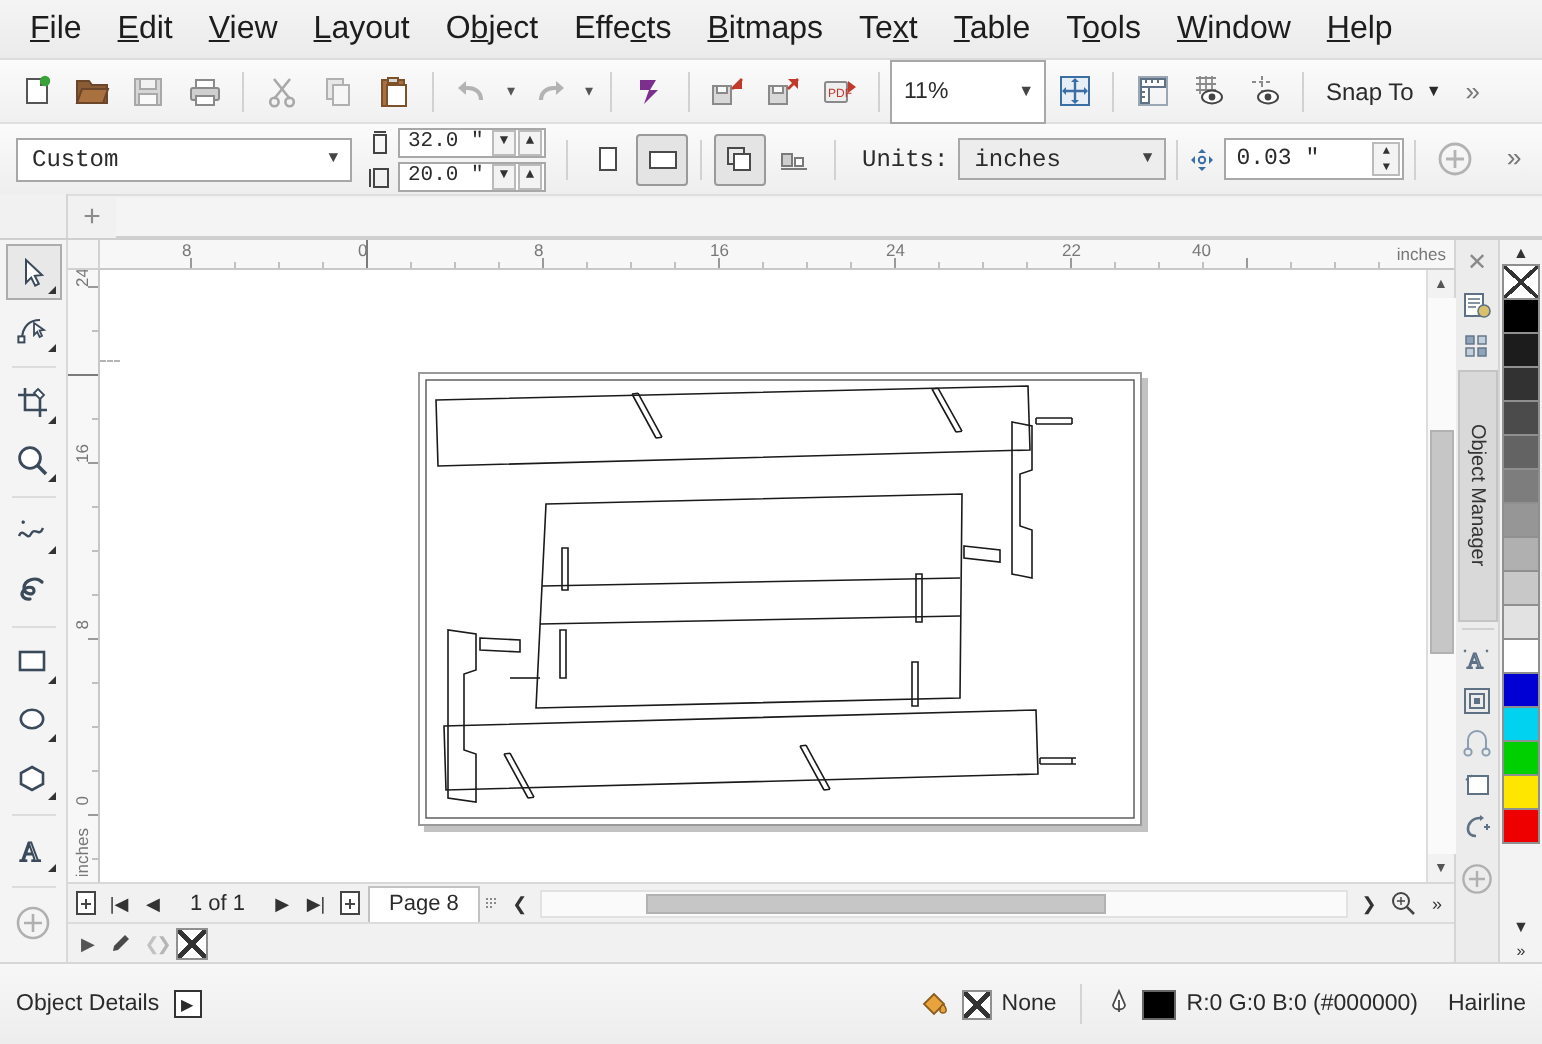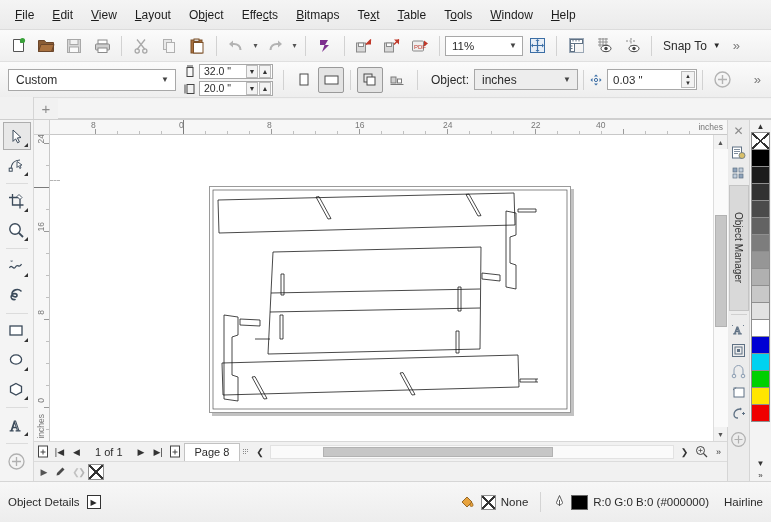--- a/index.html
+++ b/index.html
@@ -15,54 +15,55 @@
   #app { width: 771px; height: 522px; position: relative; display: flex; flex-direction: column; background:#f1f1f1; }
 
   
   .menubar {
     height: 30px; min-height:30px; display: flex; align-items: center;
     background: linear-gradient(#f4f4f4,#ebebeb);
     border-bottom: 1px solid #dcdcdc;
     padding-left: 6px;
   }
   .menu-item {
-    padding: 4px 9px; font-size: 12px; color: #1d1d1d; cursor: default; white-space: nowrap;
+    padding: 4px 9px; font-size: 16px; color: #1d1d1d; cursor: default; white-space: nowrap;
   }
   .menu-item u { text-decoration: underline; }
 
   
   .toolbar {
     height: 32px; min-height:32px; display: flex; align-items: center;
     background: linear-gradient(#fbfbfb,#f0f0f0);
     border-bottom: 1px solid #e0e0e0;
     padding: 0 4px;
     position: relative;
   }
   .tb-btn {
     width: 26px; height: 26px; display: flex; align-items: center; justify-content: center;
     margin: 0 1px; border: 1px solid transparent; border-radius: 2px; cursor: default;
   }
   .tb-sep { width: 1px; height: 20px; background: #d2d2d2; margin: 0 5px; }
   .tb-caret { width: 11px; height: 24px; display:flex;align-items:center;justify-content:center;font-size:8px;color:#555; }
 
   
   .zoom-combo {
-    width: 78px; height: 20px; background: #fff; border: 1px solid #a8a8a8;
+    width: 78px; height: 32px; background: #fff; border: 1px solid #a8a8a8;
     display: flex; align-items: center; padding-left: 6px; font-size: 11.5px; position: relative;
   }
   .zoom-combo .arrow { position:absolute; right: 5px; font-size: 8px; color:#444; }
   .snapto { font-size: 12px; padding: 3px 6px; display:flex; align-items:center; gap:6px; cursor:default;text-align:right; }
   .chev-dbl { font-size: 13px; color:#7a7a7a; padding: 0 6px; cursor:default; }
 
   
   .propbar {
     height: 36px; min-height:36px; display: flex; align-items: center;
     background: linear-gradient(#fbfbfb,#eeeeee);
     border-bottom: 1px solid #dedede;
     padding: 0 4px;
+    font-family: Liberation Mono, monospace;
   }
   .page-preset {
     width: 168px; height: 22px; background: #fff; border: 1px solid #a8a8a8;
     display:flex; align-items:center; padding-left: 7px; font-size: 12px; position: relative; margin-left:4px;
   }
   .page-preset .arrow { position:absolute; right:6px; font-size:8px; color:#444; }
   .dim-stack { display:flex; flex-direction:column; gap:2px; margin-left: 8px; }
   .dim-row { display:flex; align-items:center; gap:3px; }
   .dim-field {
     width: 74px; height: 15px; background:#fff; border: 1px solid #a8a8a8;
@@ -427,21 +428,21 @@
       </svg>
     </div>
     <div class="tb-btn" title="Current Page Only">
       <svg width="17" height="14" viewBox="0 0 17 14">
         <rect x="1" y="4" width="5" height="6" fill="#cfcfcf" stroke="#7a7a7a"></rect>
         <rect x="7.5" y="6" width="4" height="4" fill="#fff" stroke="#7a7a7a"></rect>
         <path d="M0.5 11.5h13" stroke="#7a7a7a"></path>
       </svg>
     </div>
     <div class="tb-sep"></div>
-    <span class="units-label">Object:</span>
+    <span class="units-label">Units:</span>
     <div class="units-combo">
       <span>inches</span>
       <span class="arrow">▼</span>
     </div>
     <div class="tb-sep"></div>
     <svg width="14" height="14" viewBox="0 0 14 14">
       <path d="M7 1.5l2 2H5zM7 12.5l2-2H5zM1.5 7l2-2v4zM12.5 7l-2-2v4z" fill="#3b6ea5"></path>
       <circle cx="7" cy="7" r="1.6" fill="none" stroke="#3b6ea5"></circle>
     </svg>
     <div class="nudge-field">

